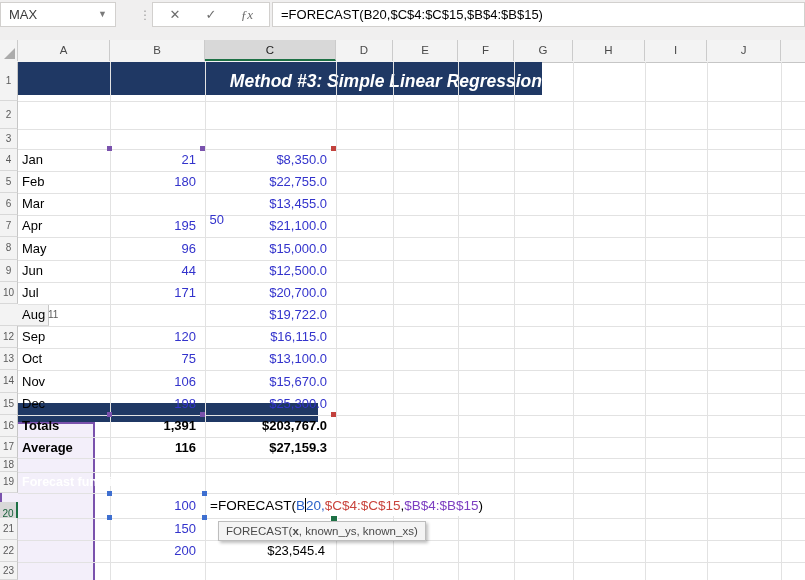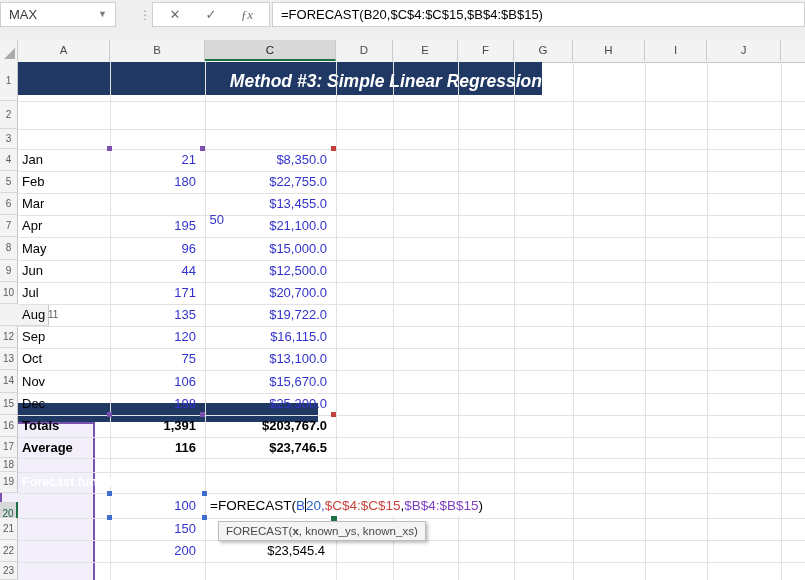--- a/index.html
+++ b/index.html
@@ -159,40 +159,39 @@
       <div class="celltxt " style="left:22px;top:175px;width:83px;height:23px;line-height:23px;z-index:4;">May</div>
       <div class="celltxt right blue" style="left:110px;top:175px;width:86px;height:23px;line-height:23px;z-index:4;">96</div>
       <div class="celltxt right blue" style="left:205px;top:175px;width:122px;height:23px;line-height:23px;z-index:4;">$15,000.0</div>
       <div class="celltxt " style="left:22px;top:198px;width:83px;height:22px;line-height:22px;z-index:4;">Jun</div>
       <div class="celltxt right blue" style="left:110px;top:198px;width:86px;height:22px;line-height:22px;z-index:4;">44</div>
       <div class="celltxt right blue" style="left:205px;top:198px;width:122px;height:22px;line-height:22px;z-index:4;">$12,500.0</div>
       <div class="celltxt " style="left:22px;top:220px;width:83px;height:22px;line-height:22px;z-index:4;">Jul</div>
       <div class="celltxt right blue" style="left:110px;top:220px;width:86px;height:22px;line-height:22px;z-index:4;">171</div>
       <div class="celltxt right blue" style="left:205px;top:220px;width:122px;height:22px;line-height:22px;z-index:4;">$20,700.0</div>
       <div class="celltxt " style="left:22px;top:242px;width:83px;height:22px;line-height:22px;z-index:4;">Aug</div>
-      <div class="celltxt right blue" style="left:110px;top:242px;width:86px;height:22px;line-height:22px;z-index:4;">135</div>
       <div class="celltxt right blue" style="left:205px;top:242px;width:122px;height:22px;line-height:22px;z-index:4;">$19,722.0</div>
       <div class="celltxt " style="left:22px;top:264px;width:83px;height:22px;line-height:22px;z-index:4;">Sep</div>
       <div class="celltxt right blue" style="left:110px;top:264px;width:86px;height:22px;line-height:22px;z-index:4;">120</div>
       <div class="celltxt right blue" style="left:205px;top:264px;width:122px;height:22px;line-height:22px;z-index:4;">$16,115.0</div>
       <div class="celltxt " style="left:22px;top:286px;width:83px;height:22px;line-height:22px;z-index:4;">Oct</div>
       <div class="celltxt right blue" style="left:110px;top:286px;width:86px;height:22px;line-height:22px;z-index:4;">75</div>
       <div class="celltxt right blue" style="left:205px;top:286px;width:122px;height:22px;line-height:22px;z-index:4;">$13,100.0</div>
       <div class="celltxt " style="left:22px;top:308px;width:83px;height:23px;line-height:23px;z-index:4;">Nov</div>
       <div class="celltxt right blue" style="left:110px;top:308px;width:86px;height:23px;line-height:23px;z-index:4;">106</div>
       <div class="celltxt right blue" style="left:205px;top:308px;width:122px;height:23px;line-height:23px;z-index:4;">$15,670.0</div>
       <div class="celltxt " style="left:22px;top:331px;width:83px;height:22px;line-height:22px;z-index:4;">Dec</div>
       <div class="celltxt right blue" style="left:110px;top:331px;width:86px;height:22px;line-height:22px;z-index:4;">198</div>
       <div class="celltxt right blue" style="left:205px;top:331px;width:122px;height:22px;line-height:22px;z-index:4;">$25,300.0</div>
       <div class="celltxt bold" style="left:22px;top:353px;width:83px;height:22px;line-height:22px;z-index:4;">Totals</div>
       <div class="celltxt bold right" style="left:110px;top:353px;width:86px;height:22px;line-height:22px;z-index:4;">1,391</div>
       <div class="celltxt bold right" style="left:205px;top:353px;width:122px;height:22px;line-height:22px;z-index:4;">$203,767.0</div>
       <div class="celltxt bold" style="left:22px;top:375px;width:83px;height:21px;line-height:21px;z-index:4;">Average</div>
       <div class="celltxt bold right" style="left:110px;top:375px;width:86px;height:21px;line-height:21px;z-index:4;">116</div>
-      <div class="celltxt bold right" style="left:205px;top:375px;width:122px;height:21px;line-height:21px;z-index:4;">$23,746.5</div>
+      <div class="celltxt bold right" style="left:205px;top:375px;width:122px;height:21px;line-height:21px;z-index:4;">$27,159.3</div>
       <div class="celltxt hdr" style="left: 22px; top: 410px; width: 309px; height: 21px; line-height: 21px; z-index: 5; color: rgb(255, 255, 255);">Forecast function</div>
       <div class="handle" style="left:107px;top:429px;background:#3e6fd0;"></div>
       <div class="handle" style="left:202px;top:429px;background:#3e6fd0;"></div>
       <div class="handle" style="left:107px;top:453px;background:#3e6fd0;"></div>
       <div class="handle" style="left:202px;top:453px;background:#3e6fd0;"></div>
       <div class="celltxt right blue" style="left:110px;top:431px;width:86px;height:25px;line-height:25px;z-index:4;">100</div>
       <div class="celltxt right blue" style="left:110px;top:456px;width:86px;height:22px;line-height:22px;z-index:4;">150</div>
       <div class="celltxt right blue" style="left:110px;top:478px;width:86px;height:22px;line-height:22px;z-index:4;">200</div>
       <div class="handle" style="left:330px;top:453px;width:6px;height:6px;background:#1e7145;border:1px solid #fff;"></div>
       <div style="left: 210px; top: 433px; height: 21px; position: absolute;" id="c20text"><span style="color: rgb(0, 0, 0);">=FORECAST(</span><span style="color: rgb(43, 98, 201);">B</span><span class="caret"></span><span style="color: rgb(43, 98, 201);">20,</span><span style="color: rgb(201, 67, 60);">$C$4:$C$15</span><span style="color: rgb(0, 0, 0);">,</span><span style="color: rgb(125, 63, 193);">$B$4:$B$15</span><span style="color: rgb(0, 0, 0);">)</span></div>

